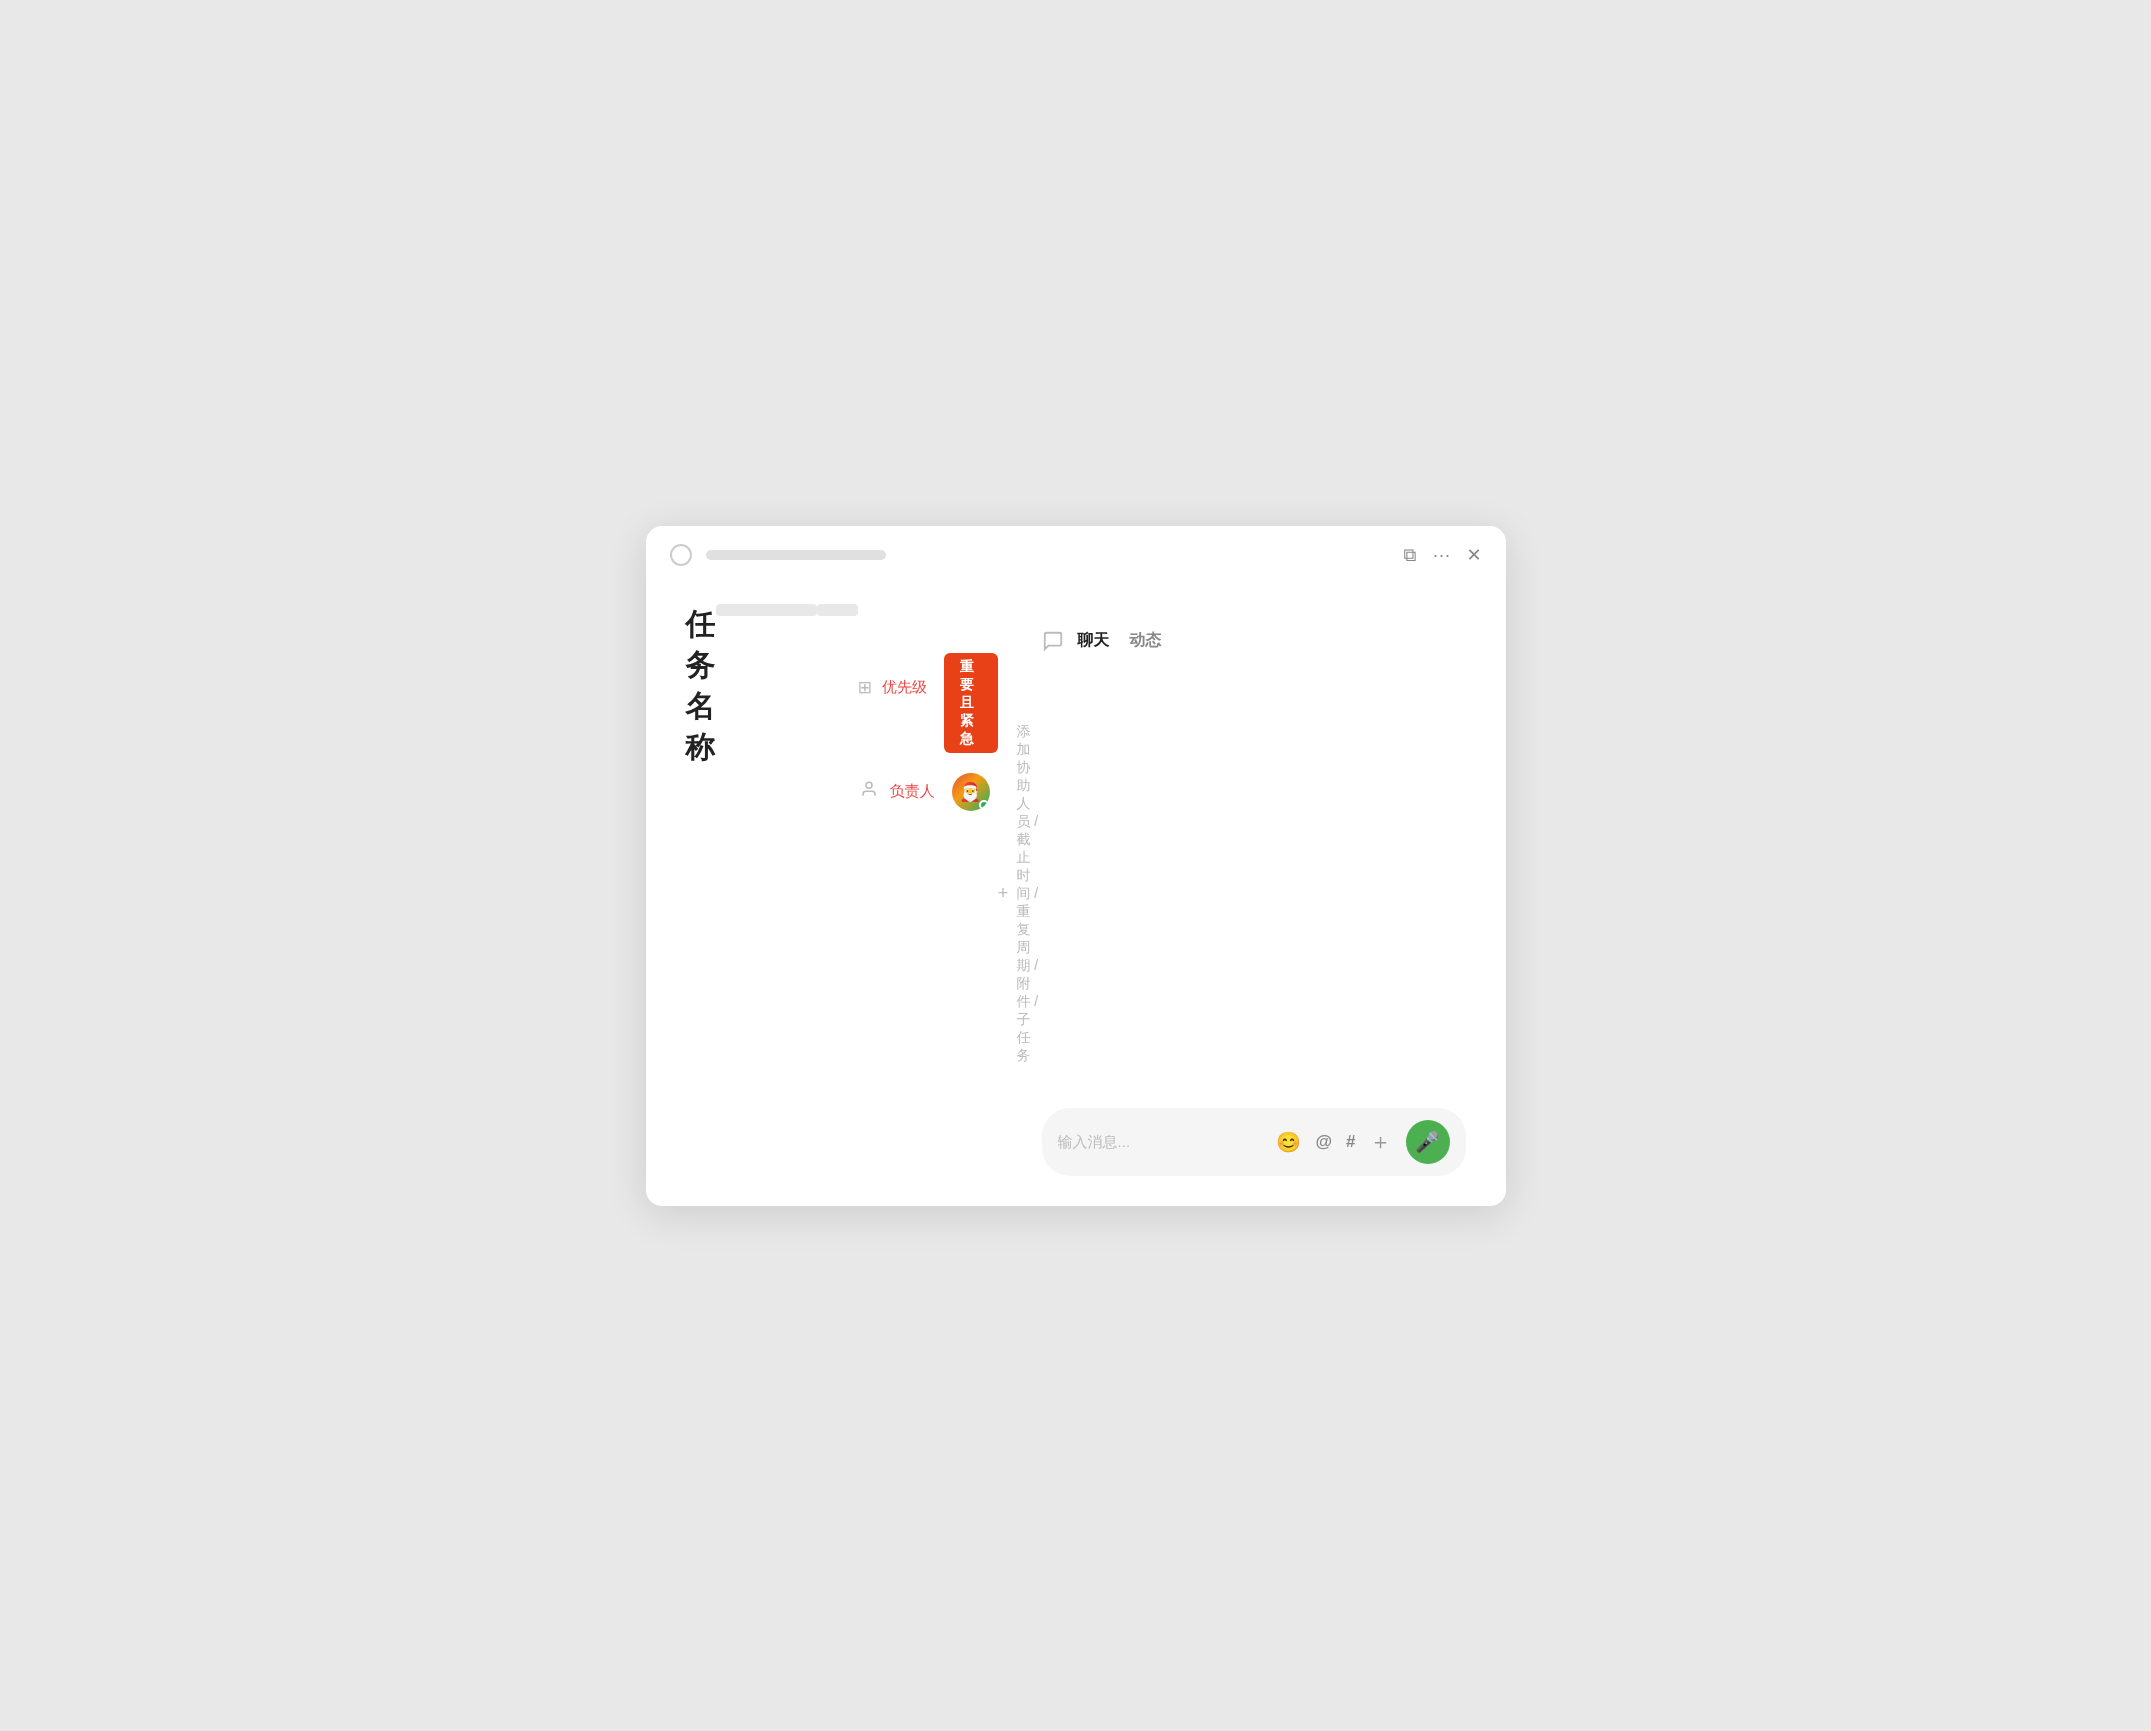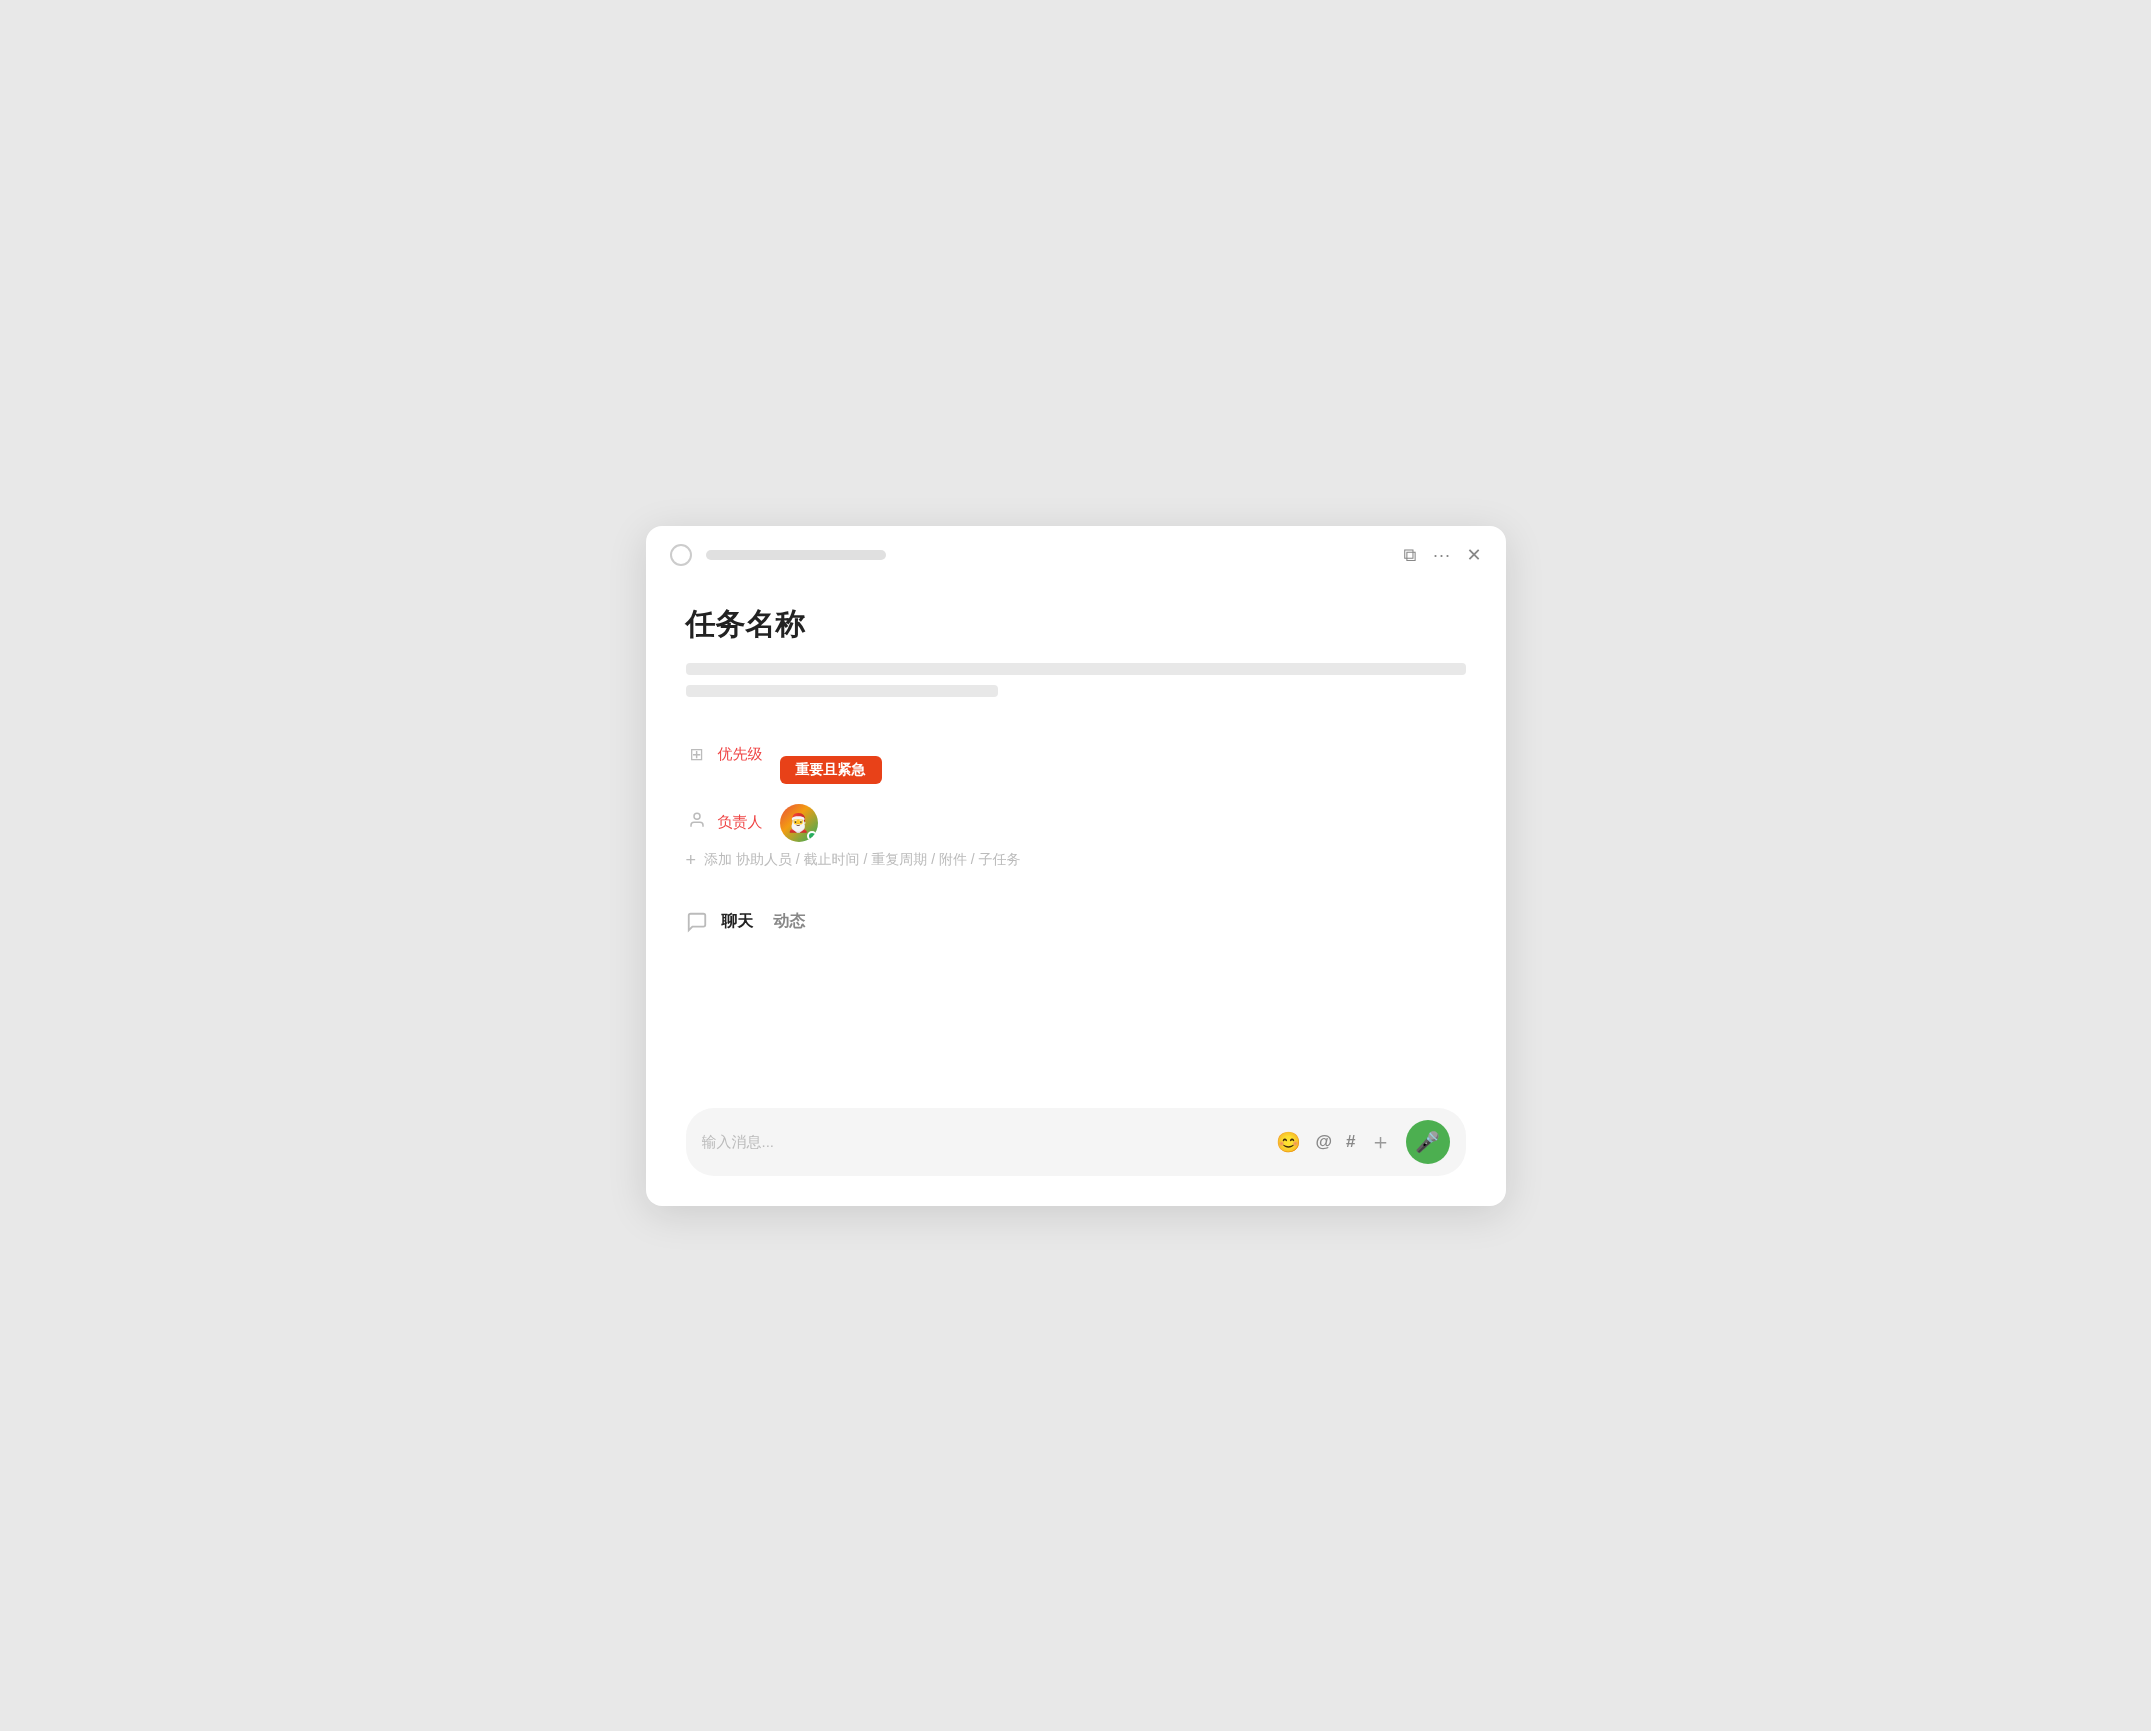--- a/index.html
+++ b/index.html
@@ -66,21 +66,21 @@
       cursor: pointer;
       line-height: 1;
       user-select: none;
     }
 
     
     .content {
       padding: 24px 40px 30px 40px;
       flex: 1;
       display: flex;
-      flex-direction: column;
+      flex-direction: row;
     }
 
     .task-title {
       font-size: 30px;
       font-weight: 700;
       color: #222;
       margin-bottom: 18px;
     }
 
     .skeleton-line {
@@ -184,21 +184,20 @@
       flex: 1;
       display: flex;
       flex-direction: column;
     }
 
     .chat-header {
       display: flex;
       align-items: center;
       gap: 14px;
       margin-bottom: 20px;
-      margin-top: 14px;
     }
 
     .chat-bubble-icon {
       width: 22px;
       height: 22px;
       color: #bbb;
     }
 
     .chat-tabs {
       display: flex;

